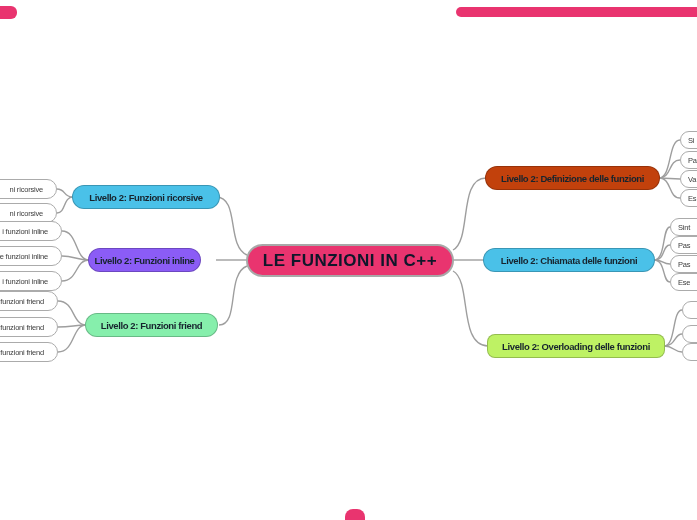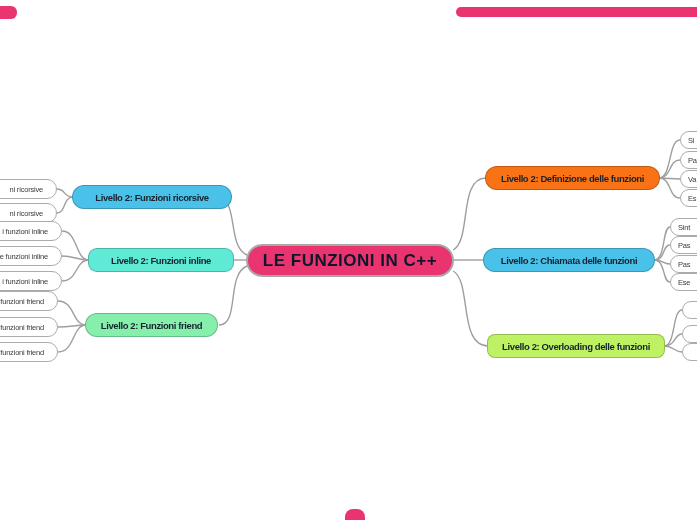--- a/index.html
+++ b/index.html
@@ -91,23 +91,23 @@
 
   <div class="node leaf leaf-r" style="left:670px;top:218px;width:65px;">Sint</div>
   <div class="node leaf leaf-r" style="left:670px;top:236px;width:65px;">Pas</div>
   <div class="node leaf leaf-r" style="left:670px;top:255px;width:65px;">Pas</div>
   <div class="node leaf leaf-r" style="left:670px;top:273px;width:65px;">Ese</div>
 
   <div class="node leaf leaf-r" style="left:682px;top:301px;width:53px;"></div>
   <div class="node leaf leaf-r" style="left:682px;top:325px;width:53px;"></div>
   <div class="node leaf leaf-r" style="left:682px;top:343px;width:53px;"></div>
 
-  <div class="node branch" style="left:72px;top:185px;width:160px;background:#4ac1e8;text-align:right;">Livello 2: Funzioni ricorsive</div>
-  <div class="node branch" style="left:88px;top:248px;width:146px;background:#5eead4;border-radius:9px;">Livello 2: Funzioni inline</div>
+  <div class="node branch" style="left:72px;top:185px;width:148px;background:#4ac1e8;text-align:right;">Livello 2: Funzioni ricorsive</div>
+  <div class="node branch" style="left:88px;top:248px;width:113px;background:#8b5cf6;">Livello 2: Funzioni inline</div>
   <div class="node branch" style="left:85px;top:313px;width:133px;background:#86efac;">Livello 2: Funzioni friend</div>
 
-  <div class="node branch" style="left:485px;top:166px;width:175px;background:#f97316;text-align:center;">Livello 2: Definizione delle funzioni</div>
+  <div class="node branch" style="left:485px;top:166px;width:175px;background:#c2410c;text-align:center;">Livello 2: Definizione delle funzioni</div>
   <div class="node branch" style="left:483px;top:248px;width:172px;background:#4ac1e8;">Livello 2: Chiamata delle funzioni</div>
   <div class="node branch" style="left:487px;top:334px;width:178px;background:#bef264;border-radius:8px;">Livello 2: Overloading delle funzioni</div>
 
   <div class="node root" style="left:246px;top:244px;background:#e9346f;">LE FUNZIONI IN C++</div>
 
 </div>
 
 </body></html>

